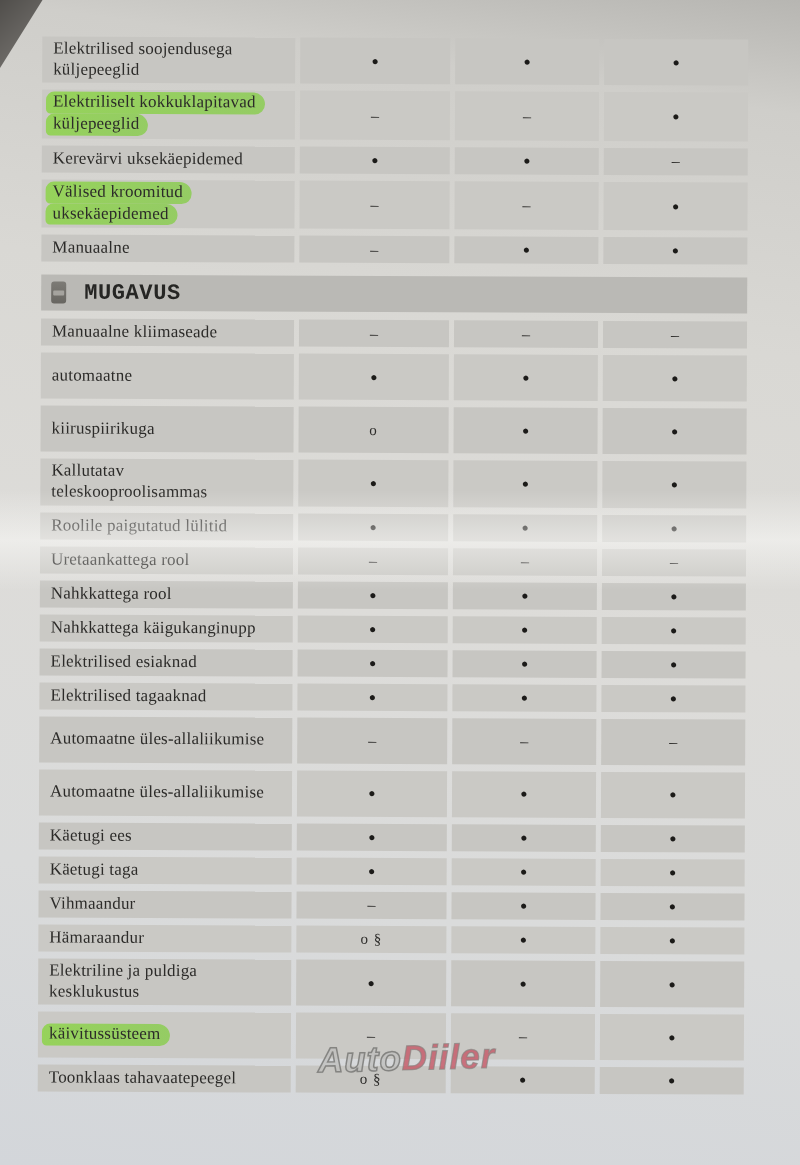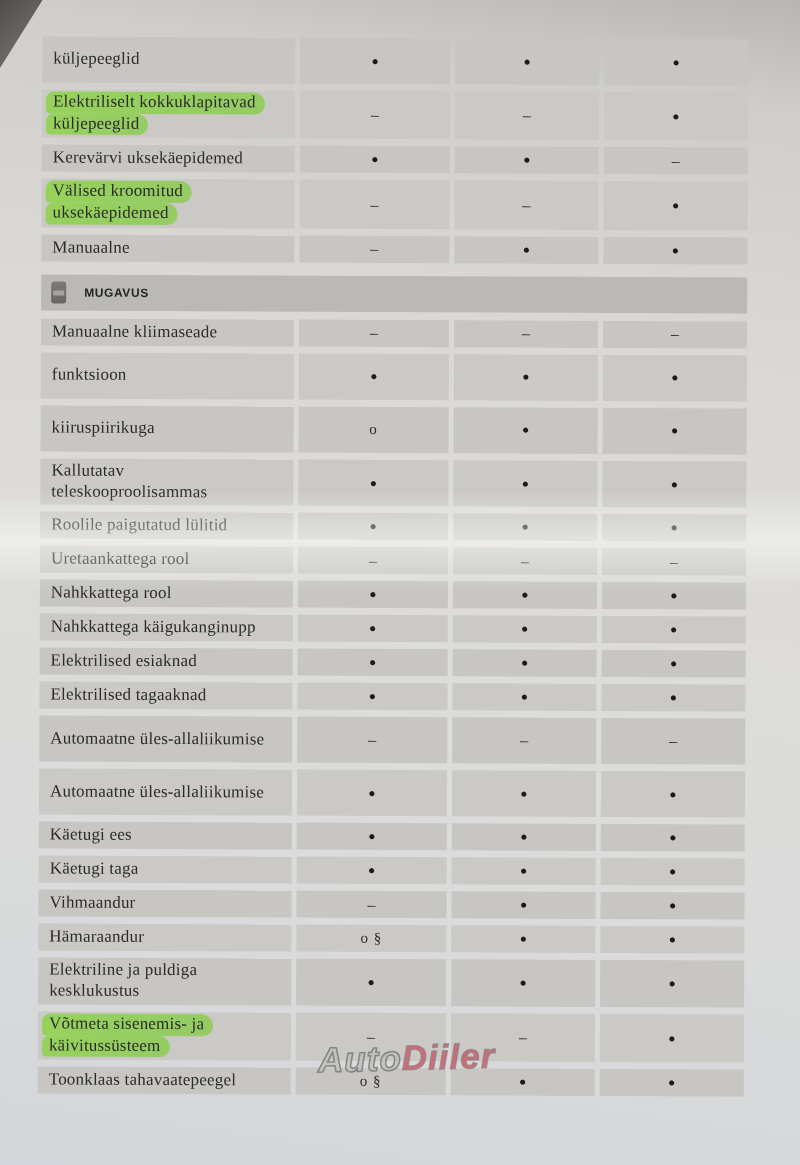--- a/index.html
+++ b/index.html
@@ -56,22 +56,22 @@
   }
   .sec-icon{
     width:15px;height:22px;flex:none;position:relative;
     background:linear-gradient(#7d7b76,#686661);border-radius:3px;
   }
   .sec-icon::after{
     content:"";position:absolute;left:2px;right:2px;top:9px;height:5px;
     background:#a5a39e;border-radius:1px;
   }
   .sec-label{
-    font-family:Liberation Sans, sans-serif;font-weight:bold;
-    font-size:12px;letter-spacing:.6px;color:#262624;
+    font-family:Liberation Mono, monospace;font-weight:bold;
+    font-size:22px;letter-spacing:.6px;color:#262624;
   }
   .watermark{
     position:absolute;left:318px;top:1038px;z-index:6;
     font-family:"Liberation Sans",sans-serif;font-style:italic;font-weight:bold;
     font-size:35px;letter-spacing:1px;white-space:nowrap;
     transform:rotate(-1.5deg);
   }
   .wm-part1{
     color:rgba(224,224,222,.55);
     -webkit-text-stroke:1.5px rgba(112,112,110,.75);
@@ -84,20 +84,21 @@
 </style>
 </head>
 <body>
 
 <div class="page">
   <div class="corner-shadow"></div>
 
   <div class="spec-table" id="table-body">
       <div class="row two-line">
         <div class="cell label">
+          <span class="lbl-line">Elektrilised soojendusega</span>
           <span class="lbl-line">küljepeeglid</span>
         </div>
         <div class="cell val v1">
           <span class="glyph dot">●</span>
         </div>
         <div class="cell val v2">
           <span class="glyph dot">●</span>
         </div>
         <div class="cell val v3">
           <span class="glyph dot">●</span>
@@ -174,21 +175,21 @@
         </div>
         <div class="cell val v2">
           <span class="glyph dash">–</span>
         </div>
         <div class="cell val v3">
           <span class="glyph dash">–</span>
         </div>
       </div>
       <div class="row two-line">
         <div class="cell label">
-          <span class="lbl-line">funktsioon</span>
+          <span class="lbl-line">automaatne</span>
         </div>
         <div class="cell val v1">
           <span class="glyph dot">●</span>
         </div>
         <div class="cell val v2">
           <span class="glyph dot">●</span>
         </div>
         <div class="cell val v3">
           <span class="glyph dot">●</span>
         </div>
@@ -400,21 +401,20 @@
         </div>
         <div class="cell val v2">
           <span class="glyph dot">●</span>
         </div>
         <div class="cell val v3">
           <span class="glyph dot">●</span>
         </div>
       </div>
       <div class="row two-line highlight">
         <div class="cell label">
-          <span class="lbl-line">Võtmeta sisenemis- ja</span>
           <span class="lbl-line">käivitussüsteem</span>
         </div>
         <div class="cell val v1">
           <span class="glyph dash">–</span>
         </div>
         <div class="cell val v2">
           <span class="glyph dash">–</span>
         </div>
         <div class="cell val v3">
           <span class="glyph dot">●</span>

